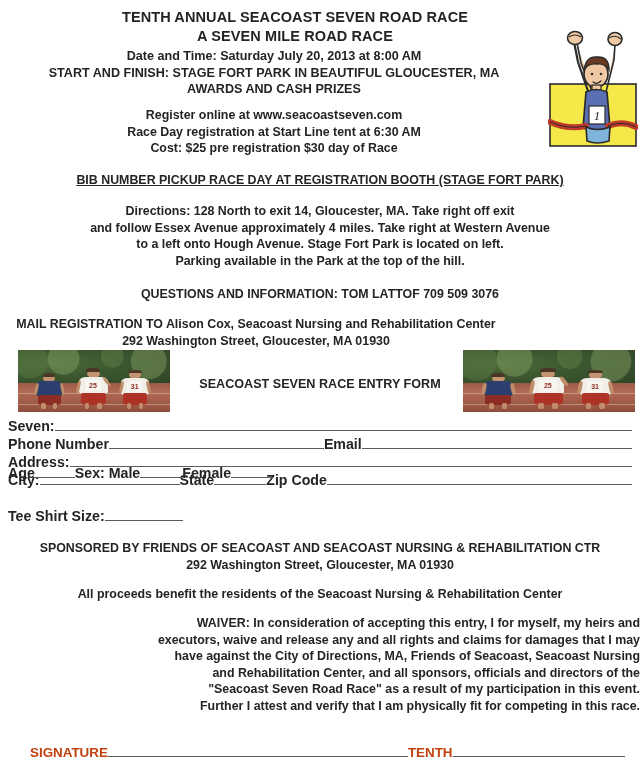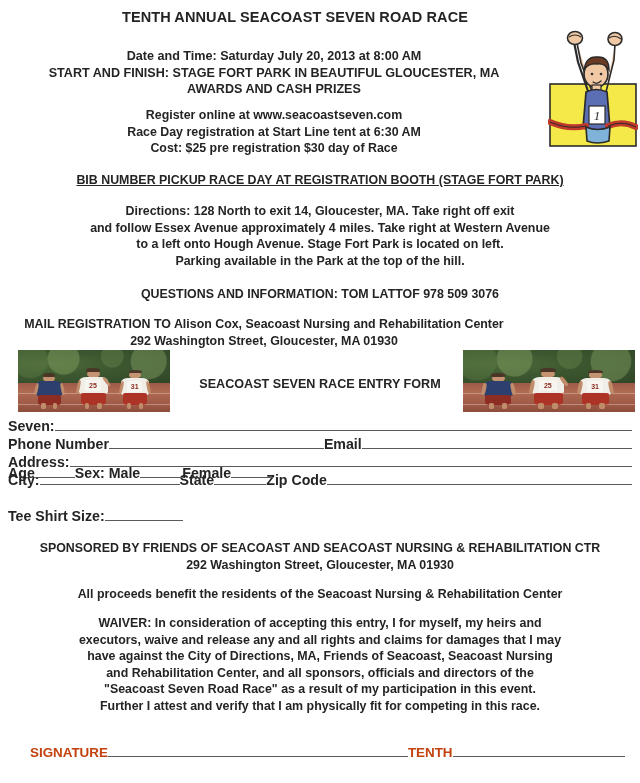--- a/index.html
+++ b/index.html
@@ -217,20 +217,21 @@
       <path d="M60 100 q14 -6 28 1" fill="none" stroke="#c0392b" stroke-width="6" stroke-linecap="round"></path>
       <path d="M2 96 q18 8 36 4" fill="none" stroke="#2b2b2b" stroke-width="1"></path>
       <path d="M60 100 q14 -6 28 1" fill="none" stroke="#2b2b2b" stroke-width="1"></path>
 
       <path d="M38 101 q11 5 24 0 l-1 14 q-12 4 -22 0 z" fill="#7fb3d9" stroke="#2b2b2b" stroke-width="1.6"></path>
     </svg>
   </div>
 
   <div class="block t-title" style="left:60px; top:8px; width:470px;">
     <span class="line">TENTH ANNUAL SEACOAST SEVEN ROAD RACE</span>
+    <span class="line">A SEVEN MILE ROAD RACE</span>
   </div>
 
   <div class="block t-sub" style="left:0px; top:48px; width:548px;">
     <span class="line">Date and Time:  Saturday July 20, 2013 at 8:00 AM</span>
     <span class="line">START AND FINISH:  STAGE FORT PARK IN BEAUTIFUL GLOUCESTER, MA</span>
     <span class="line">AWARDS AND CASH PRIZES</span>
   </div>
 
   <div class="block t-body" style="left:0px; top:107px; width:548px;">
     <span class="line">Register online at www.seacoastseven.com</span>
@@ -243,24 +244,24 @@
   </div>
 
   <div class="block t-body" style="left:0px; top:203px; width:640px;">
     <span class="line">Directions: 128 North to exit 14, Gloucester, MA. Take right off exit</span>
     <span class="line">and follow Essex Avenue approximately 4 miles. Take right at Western Avenue</span>
     <span class="line">to a left onto Hough Avenue.  Stage Fort Park is located on left.</span>
     <span class="line">Parking available in the Park at the top of the hill.</span>
   </div>
 
   <div class="block t-body" style="left:0px; top:286px; width:640px;">
-    <span class="line">QUESTIONS AND INFORMATION:  TOM LATTOF 978 509 3076</span>
-  </div>
-
-  <div class="block t-body" style="left:8px; top:316px; width:512px;">
+    <span class="line">QUESTIONS AND INFORMATION:  TOM LATTOF 709 509 3076</span>
+  </div>
+
+  <div class="block t-body" style="left:0px; top:316px; width:512px;">
     <span class="line">MAIL REGISTRATION TO Alison Cox, Seacoast Nursing and Rehabilitation Center</span>
     <span class="line">292 Washington Street, Gloucester, MA 01930</span>
   </div>
 
   <div class="photo" style="left:18px; top:350px; width:152px; height:62px;">
     <div class="sky"></div>
     <div class="grassline" style="top:54%;"></div>
     <div class="track">
       <div class="lane" style="top:34%;"></div>
       <div class="lane" style="top:72%;"></div>
@@ -380,21 +381,21 @@
 
   <div class="block t-body" style="left:0px; top:540px; width:640px;">
     <span class="line">SPONSORED BY FRIENDS OF SEACOAST AND SEACOAST NURSING &amp; REHABILITATION CTR</span>
     <span class="line">292 Washington Street, Gloucester, MA 01930</span>
   </div>
 
   <div class="block t-body" style="left:0px; top:586px; width:640px;">
     <span class="line">All proceeds benefit the residents of the Seacoast Nursing &amp; Rehabilitation Center</span>
   </div>
 
-  <div class="block t-body" style="left:0px; top:615px; width:640px;">
+  <div class="block t-body" style="left:0px; top:615px; width:640px;text-align:right;">
     <span class="line">WAIVER:  In consideration of accepting this entry, I for myself, my heirs and</span>
     <span class="line">executors, waive and release any and all rights and claims for damages that I may</span>
     <span class="line">have against the City of Directions, MA, Friends of Seacoast, Seacoast Nursing</span>
     <span class="line">and Rehabilitation Center, and all sponsors, officials and directors of the</span>
     <span class="line">"Seacoast Seven Road Race" as a result of my participation in this event.</span>
     <span class="line">Further I attest and verify that I am physically fit for competing in this race.</span>
   </div>
 
   <div class="sig-row" style="top:745px;">
     <span class="field-label">SIGNATURE</span>

